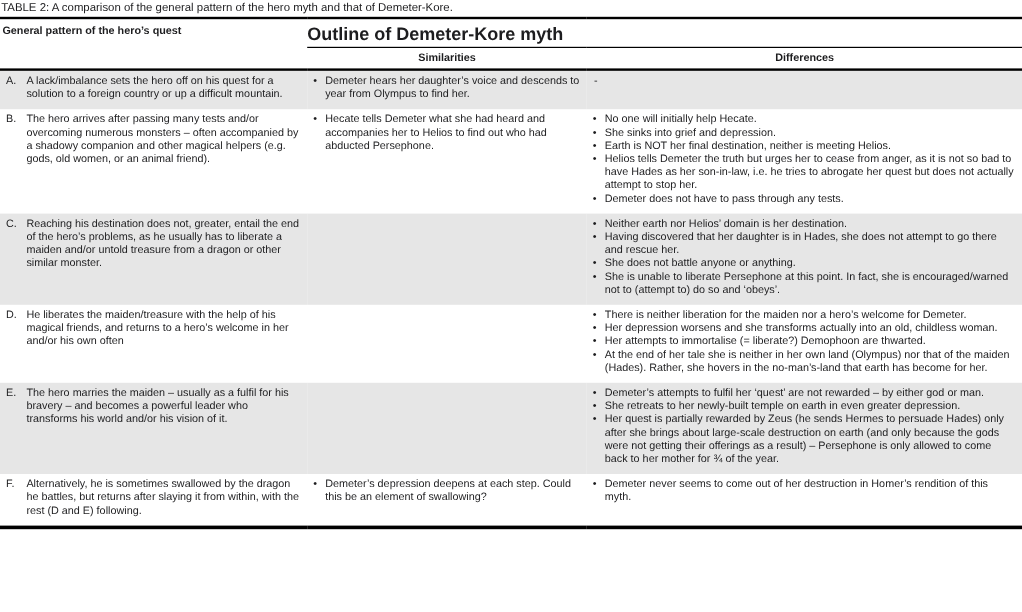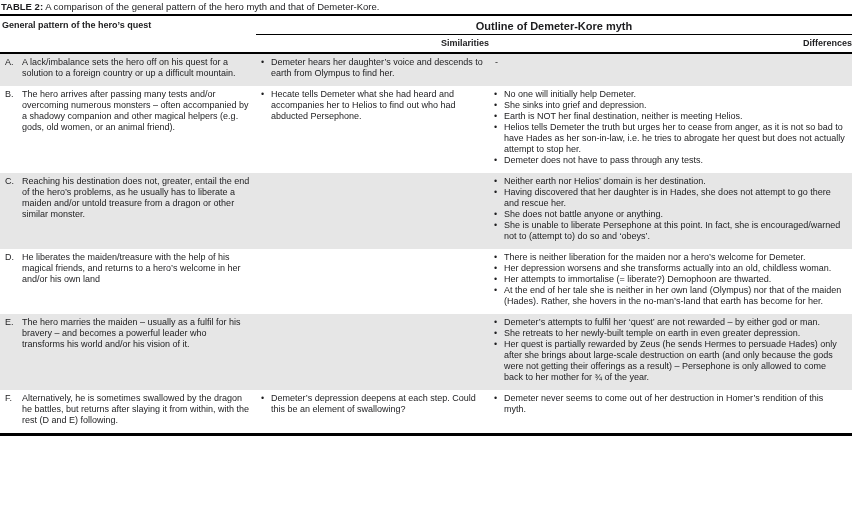--- a/index.html
+++ b/index.html
@@ -6,35 +6,35 @@
   html,body {
     width:852px; height:510px; overflow:hidden;
     background:#ffffff; color:#1d1d1f;
     font-family:"Liberation Sans", sans-serif;
   }
   .caption {
     font-size:9.5px; line-height:11px;
     padding:1px 2px 2px 1px;
     white-space:nowrap;
   }
-  .caption .caption-label { font-weight:bold;text-align:right; }
+  .caption .caption-label { font-weight:normal;text-align:right; }
   table.cmp {
     width:852px; table-layout:fixed; border-collapse:collapse;
     border-top:2px solid #000;
     border-bottom:3.5px solid #000;
     padding-left:11px;
   }
   col.c1 { width:256px; }
   col.c2 { width:233px; }
   col.c3 { width:363px; }
   thead { border-bottom:2.5px solid #000; }
   thead th { font-size:9px; font-weight:bold; vertical-align:top; }
   th.th-left { text-align:left; padding:4px 8px 2px 2px; }
-  th.th-group { text-align:center; padding:4px 0 2px 0; border-bottom:1.5px solid #000; font-size:11px; }
-  th.th-sub { text-align:right; padding:3px 0 4px 0; }
+  th.th-group { text-align:left; padding:4px 0 2px 0; border-bottom:1.5px solid #000; font-size:15px; }
+  th.th-sub { text-align:center; padding:3px 0 4px 0; }
   tbody td {
     vertical-align:top; font-size:9px; line-height:11px;
     padding:3px 6px 7px 5px;
   }
   tr.shaded { background:#e6e6e6; }
   .pattern-wrap { display:flex; }
   .letter { width:17px; flex:none; }
   .pattern-text { flex:1; }
   .bullet-item { display:flex; }
   .bullet { width:10px; flex:none; }
@@ -66,21 +66,21 @@
   <tr class="shaded">
     <td class="col-pattern">
       <div class="pattern-wrap">
         <span class="letter">A.</span>
         <span class="pattern-text">A lack/imbalance sets the hero off on his quest for a solution to a foreign country or up a difficult mountain.</span>
       </div>
     </td>
     <td class="col-sim">
           <div class="bullet-item">
             <span class="bullet">•</span>
-            <span class="bullet-text">Demeter hears her daughter’s voice and descends to earth from Olympus to find her.</span>
+            <span class="bullet-text">Demeter hears her daughter’s voice and descends to year from Olympus to find her.</span>
           </div>
         </td>
     <td class="col-diff">
           <div class="placeholder">-</div>
         </td>
   </tr>
 
   <tr>
     <td class="col-pattern">
       <div class="pattern-wrap">
@@ -90,21 +90,21 @@
     </td>
     <td class="col-sim">
           <div class="bullet-item">
             <span class="bullet">•</span>
             <span class="bullet-text">Hecate tells Demeter what she had heard and accompanies her to Helios to find out who had abducted Persephone.</span>
           </div>
         </td>
     <td class="col-diff">
           <div class="bullet-item">
             <span class="bullet">•</span>
-            <span class="bullet-text">No one will initially help Demeter.</span>
+            <span class="bullet-text">No one will initially help Hecate.</span>
           </div>
           <div class="bullet-item">
             <span class="bullet">•</span>
             <span class="bullet-text">She sinks into grief and depression.</span>
           </div>
           <div class="bullet-item">
             <span class="bullet">•</span>
             <span class="bullet-text">Earth is NOT her final destination, neither is meeting Helios.</span>
           </div>
           <div class="bullet-item">
@@ -143,21 +143,21 @@
             <span class="bullet">•</span>
             <span class="bullet-text">She is unable to liberate Persephone at this point. In fact, she is encouraged/warned not to (attempt to) do so and ‘obeys’.</span>
           </div>
         </td>
   </tr>
 
   <tr>
     <td class="col-pattern">
       <div class="pattern-wrap">
         <span class="letter">D.</span>
-        <span class="pattern-text">He liberates the maiden/treasure with the help of his magical friends, and returns to a hero’s welcome in her and/or his own land</span>
+        <span class="pattern-text">He liberates the maiden/treasure with the help of his magical friends, and returns to a hero’s welcome in her and/or his own often</span>
       </div>
     </td>
     <td class="col-sim"></td>
     <td class="col-diff">
           <div class="bullet-item">
             <span class="bullet">•</span>
             <span class="bullet-text">There is neither liberation for the maiden nor a hero’s welcome for Demeter.</span>
           </div>
           <div class="bullet-item">
             <span class="bullet">•</span>

